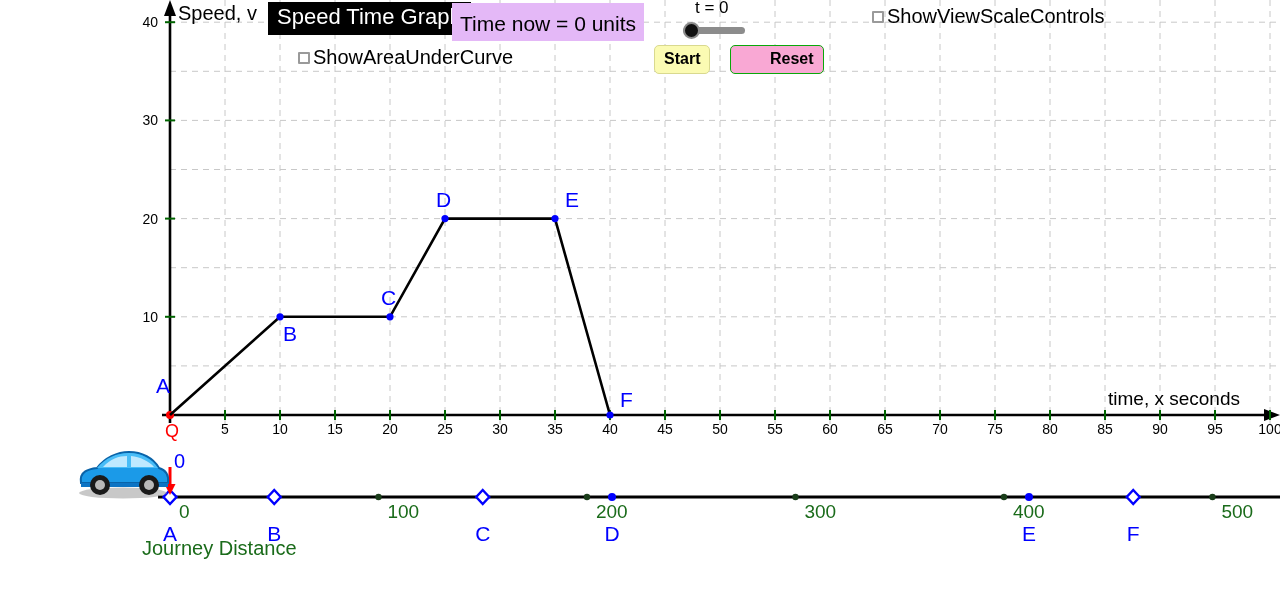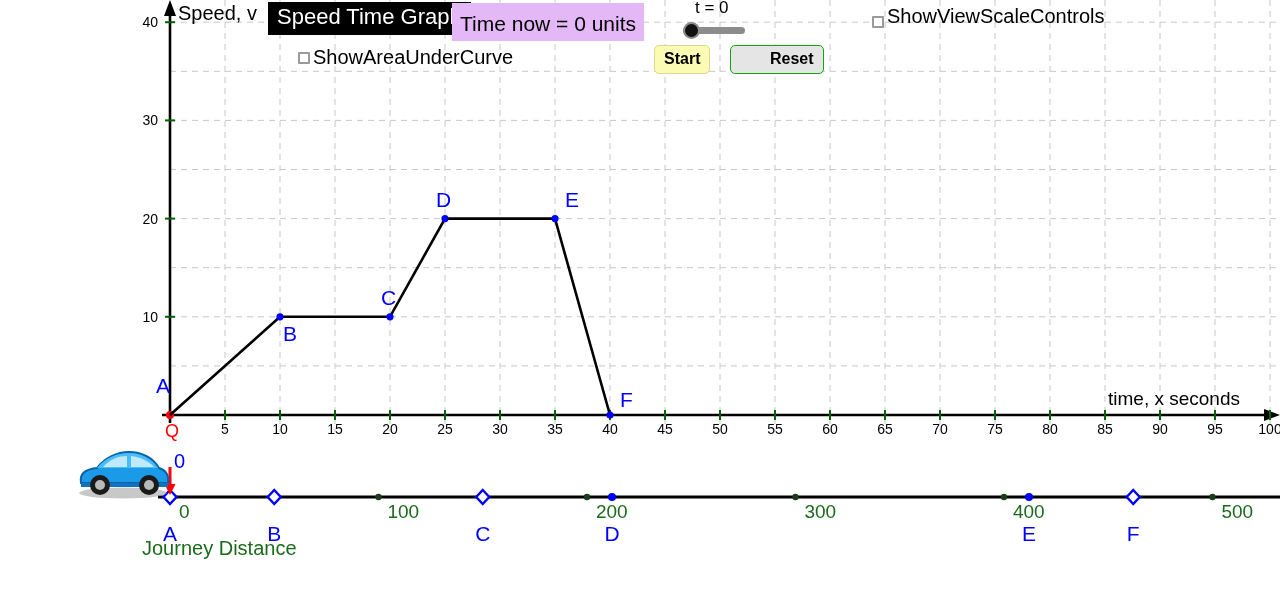--- a/index.html
+++ b/index.html
@@ -74,21 +74,21 @@
     color: #000000;
     border: 1px solid #9aab8a;
     border-radius: 5px;
     padding: 5px 9px 6px 9px;
     line-height: 1;
     display: inline-block;
     box-sizing: border-box;
   }
   .btn-green-light { background: #cfe8bb; border-color: #a9c293; font-weight: normal; font-size: 13px; }
   .btn-yellow      { background: #fbfbb3; border-color: #d9d98f; }
-  .btn-green       { background: #e5e5e5; border-color: #0aa80a; padding-left: 39px; }
+  .btn-green       { background: #f9a8d4; border-color: #0aa80a; padding-left: 39px; }
 
   .slider-wrap { position: absolute; }
   .slider-label {
     position: absolute;
     font-size: 17px;
     color: #000000;
     left: 12px;
     top: -21px;
   }
   .slider-track {
@@ -277,21 +277,21 @@
 
   <div class="widget title-box" style="left:268px; top:2px;">Speed Time Graph</div>
 
   <div class="widget time-box" style="left:452px; top:3px;">Time now = 0 units</div>
 
   <div class="widget checkbox-row" style="left:258px; top:46px;margin-left:40px;">
     <span class="cb-square"></span>
     <span>ShowAreaUnderCurve</span>
   </div>
 
-  <div class="widget checkbox-row" style="left:872px; top:5px;align-items:flex-end;">
+  <div class="widget checkbox-row" style="left:872px; top:5px;">
     <span class="cb-square"></span>
     <span>ShowViewScaleControls</span>
   </div>
 
 
   <div class="widget slider-wrap" style="left:683px; top:19px;">
     <span class="slider-label">t = 0</span>
     <span class="slider-track"></span>
     <span class="slider-knob"></span>
   </div>

